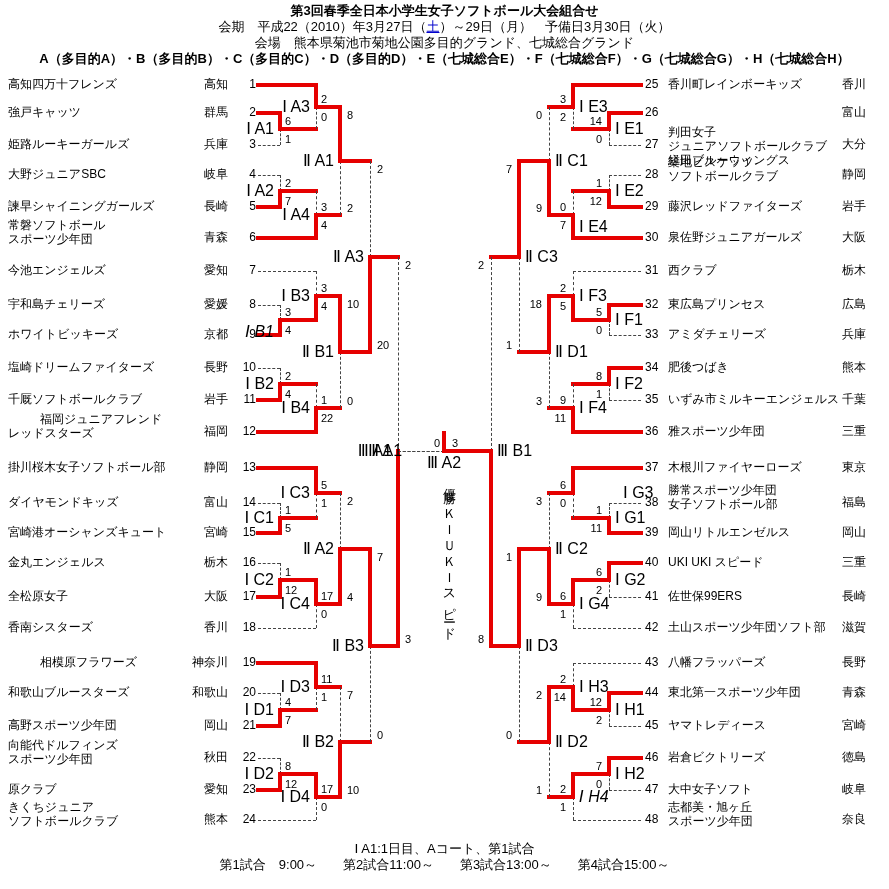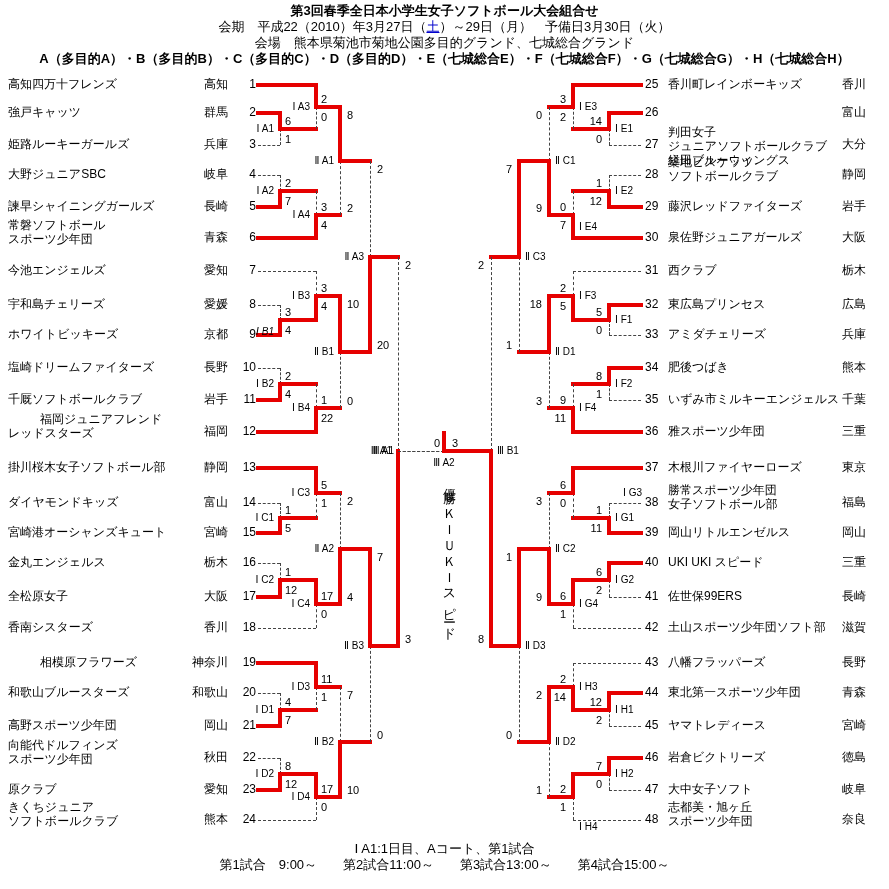--- a/index.html
+++ b/index.html
@@ -6,21 +6,21 @@
   #stage{position:relative;width:889px;height:889px;background:#fff;overflow:hidden;
          font-family:"Liberation Sans","DejaVu Sans",sans-serif;color:#000;}
   .t{position:absolute;white-space:nowrap;font-size:12px;line-height:14px;}
   .hdr{width:889px;text-align:center;font-size:13px;}
   .b{font-weight:bold;}
   .lnk{color:#0000cc;text-decoration:underline;cursor:pointer;}
   .rl{position:absolute;background:#e60000;}
   .dh{position:absolute;border-top:1px dashed #444;height:0;}
   .dv{position:absolute;border-left:1px dashed #444;width:0;}
   .sc{font-size:11px;}
-  .ml{font-size:10px;}
+  .ml{font-size:16px;}
   .champ{position:absolute;writing-mode:vertical-rl;text-orientation:upright;
          font-size:13px;letter-spacing:3px;line-height:22px;}
 </style>
 </head>
 <body>
 
 <div id="stage">
 
   <div class="t hdr b" style="top:4px;left:0;">第3回春季全日本小学生女子ソフトボール大会組合せ</div>
   <div class="t hdr" style="top:20px;left:0;"><span>会期　平成22（2010）年3月27日（</span><span class="lnk">土</span><span>）～29日（月）　予備日3月30日（火）</span></div>
@@ -476,21 +476,21 @@
       <div class="t sc" style="left: 578px; top: 777px; width: 24px; text-align: right;">0</div>
       <div class="dv" style="left: 573px; top: 663px; height: 24px;"></div>
       <div class="rl" style="left: 571px; top: 685px; width: 4px; height: 27px; background: rgb(230, 0, 0);"></div>
       <div class="rl" style="left: 547px; top: 685px; width: 28px; height: 4px; background: rgb(230, 0, 0);"></div>
       <div class="t ml" style="left: 579px; top: 680px; width: 64px;">Ⅰ H3</div>
       <div class="t sc" style="left: 542px; top: 672px; width: 24px; text-align: right;">2</div>
       <div class="t sc" style="left: 542px; top: 690px; width: 24px; text-align: right;">14</div>
       <div class="rl" style="left: 571px; top: 772px; width: 4px; height: 27px; background: rgb(230, 0, 0);"></div>
       <div class="dv" style="left: 573px; top: 797px; height: 23px;"></div>
       <div class="rl" style="left: 547px; top: 795px; width: 28px; height: 4px; background: rgb(230, 0, 0);"></div>
-      <div class="t ml" style="left: 579px; top: 820px; width: 64px;">Ⅰ H4</div>
+      <div class="t ml" style="left: 579px; top: 790px; width: 64px; font-style: italic;">Ⅰ H4</div>
       <div class="t sc" style="left: 542px; top: 782px; width: 24px; text-align: right;">2</div>
       <div class="t sc" style="left: 542px; top: 800px; width: 24px; text-align: right;">1</div>
       <div class="rl" style="left: 547px; top: 685px; width: 4px; height: 59px; background: rgb(230, 0, 0);"></div>
       <div class="dv" style="left: 549px; top: 742px; height: 55px;"></div>
       <div class="rl" style="left: 517px; top: 740px; width: 34px; height: 4px; background: rgb(230, 0, 0);"></div>
       <div class="t ml" style="left: 555px; top: 735px; width: 64px;">Ⅱ D2</div>
       <div class="t sc" style="left: 518px; top: 688px; width: 24px; text-align: right;">2</div>
       <div class="t sc" style="left: 518px; top: 783px; width: 24px; text-align: right;">1</div>
       <div class="rl" style="left: 517px; top: 547px; width: 4px; height: 101px; background: rgb(230, 0, 0);"></div>
       <div class="dv" style="left: 519px; top: 646px; height: 96px;"></div>

